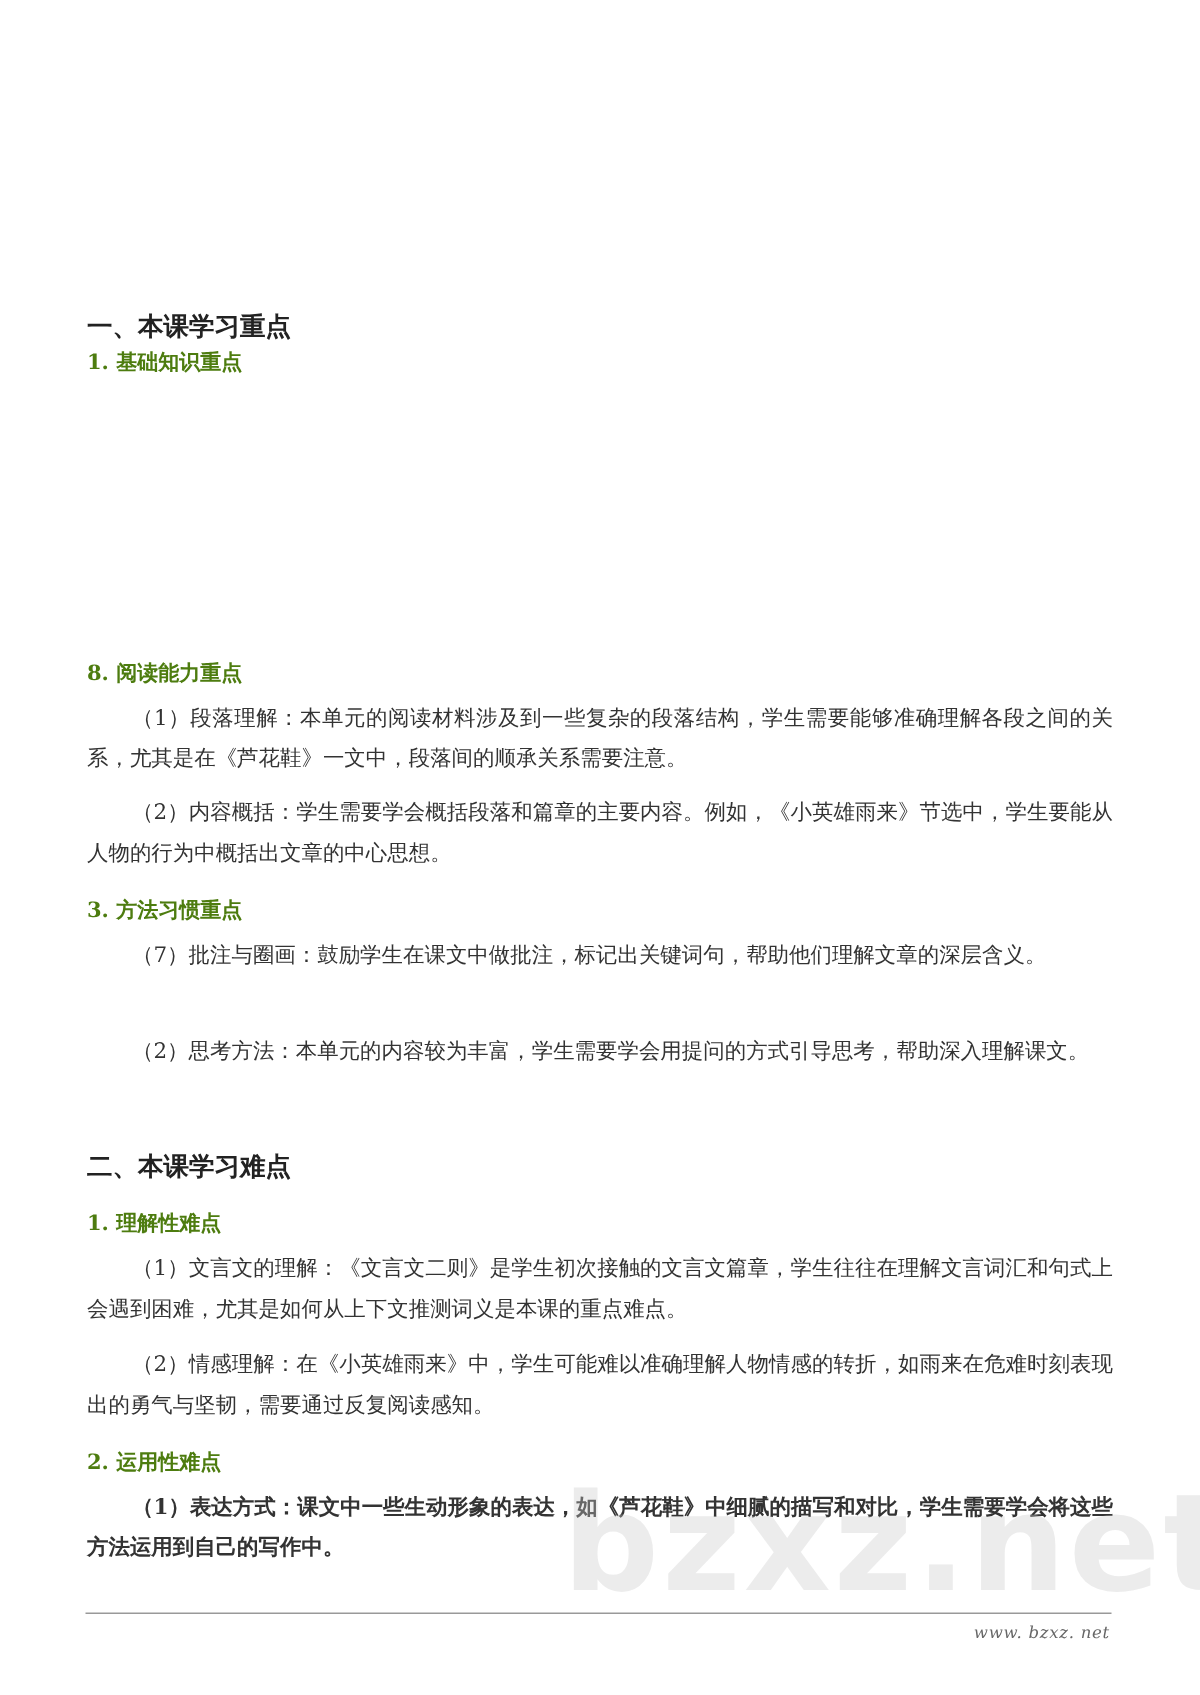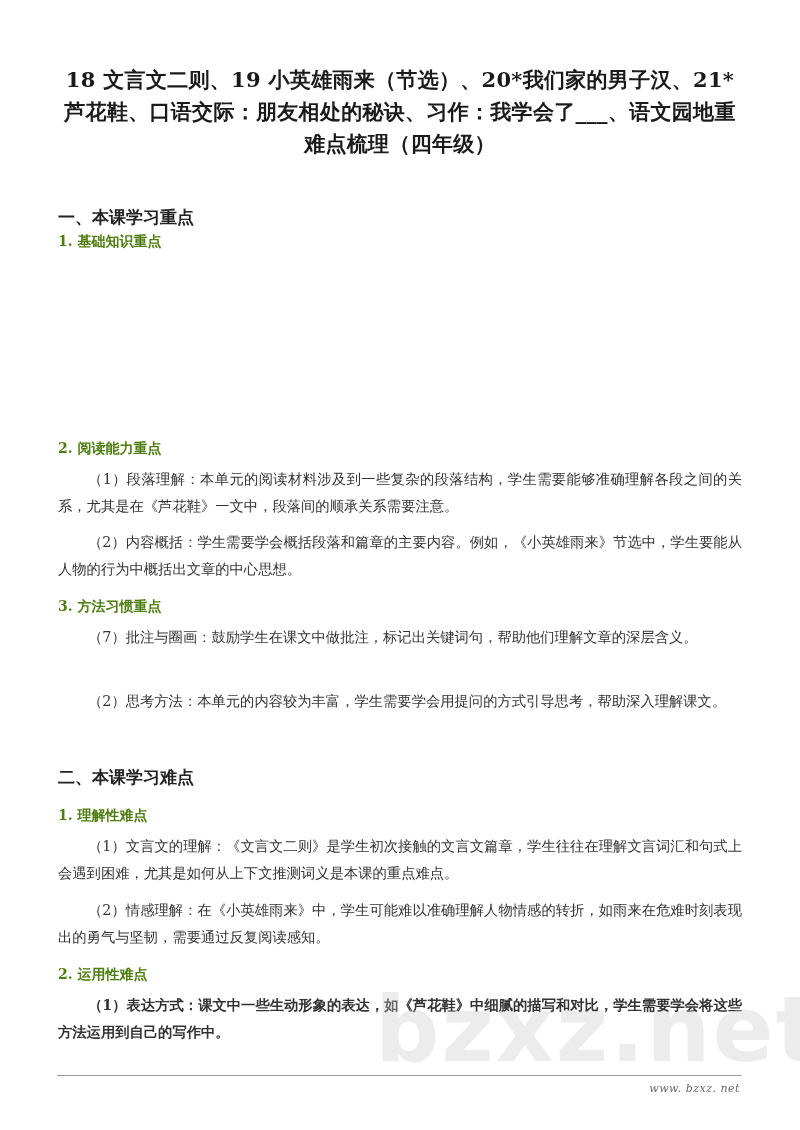--- a/index.html
+++ b/index.html
@@ -38,27 +38,26 @@
     font-family: "DejaVu Sans", sans-serif; font-weight: bold; font-size: 90px;
     color: rgba(200,200,200,0.35); letter-spacing: 2px; line-height: 1;
     pointer-events: none;
   }
 </style>
 </head>
 <body>
 
 <div class="page">
 
-  <div class="title">18 文言文二则、19 小英雄雨来（节选）、20*我们家的男子汉、21*芦花鞋、口语交际：朋友相处的秘诀、习作：我学会了___、语文园地重难点梳理（四年级）</div>
 
   <div class="h1" style="top:184px;margin-top:22px;">一、本课学习重点</div>
 
   <div class="h2" style="top:233px;">1. 基础知识重点</div>
 
-  <div class="h2" style="top:440px;">2. 阅读能力重点</div>
+  <div class="h2" style="top:440px;">8. 阅读能力重点</div>
   <div class="para" style="top:466px;">（1）段落理解：本单元的阅读材料涉及到一些复杂的段落结构，学生需要能够准确理解各段之间的关系，尤其是在《芦花鞋》一文中，段落间的顺承关系需要注意。</div>
   <div class="para" style="top:529px;">（2）内容概括：学生需要学会概括段落和篇章的主要内容。例如，《小英雄雨来》节选中，学生要能从人物的行为中概括出文章的中心思想。</div>
 
   <div class="h2" style="top:598px;">3. 方法习惯重点</div>
   <div class="para" style="top:624px;">（7）批注与圈画：鼓励学生在课文中做批注，标记出关键词句，帮助他们理解文章的深层含义。</div>
   <div class="para" style="top:688px;">（2）思考方法：本单元的内容较为丰富，学生需要学会用提问的方式引导思考，帮助深入理解课文。</div>
 
   <div class="h1" style="top:766px;">二、本课学习难点</div>
 
   <div class="h2" style="top:807px;">1. 理解性难点</div>

